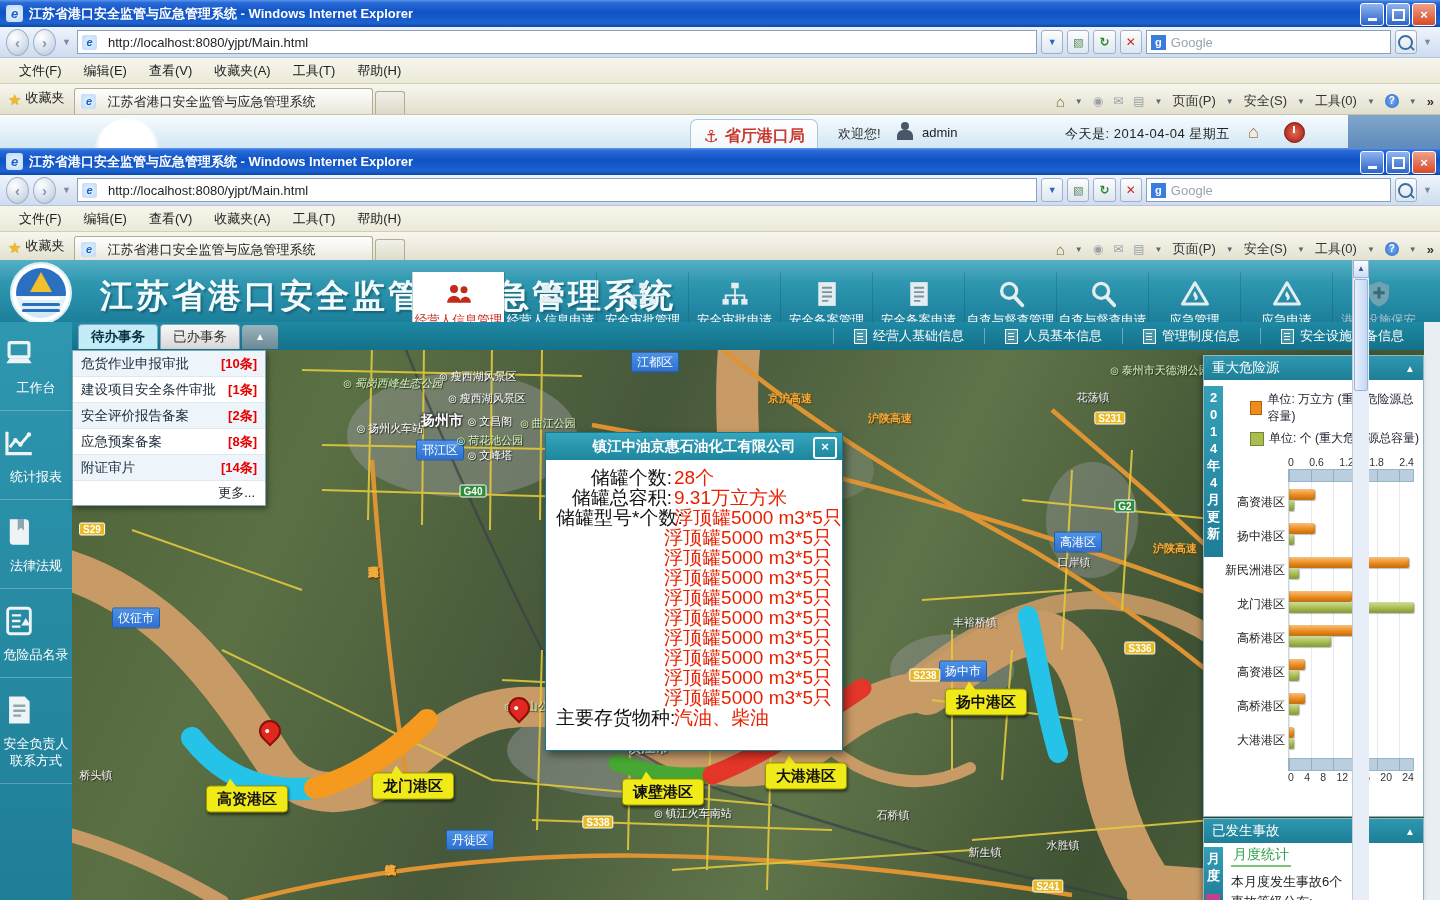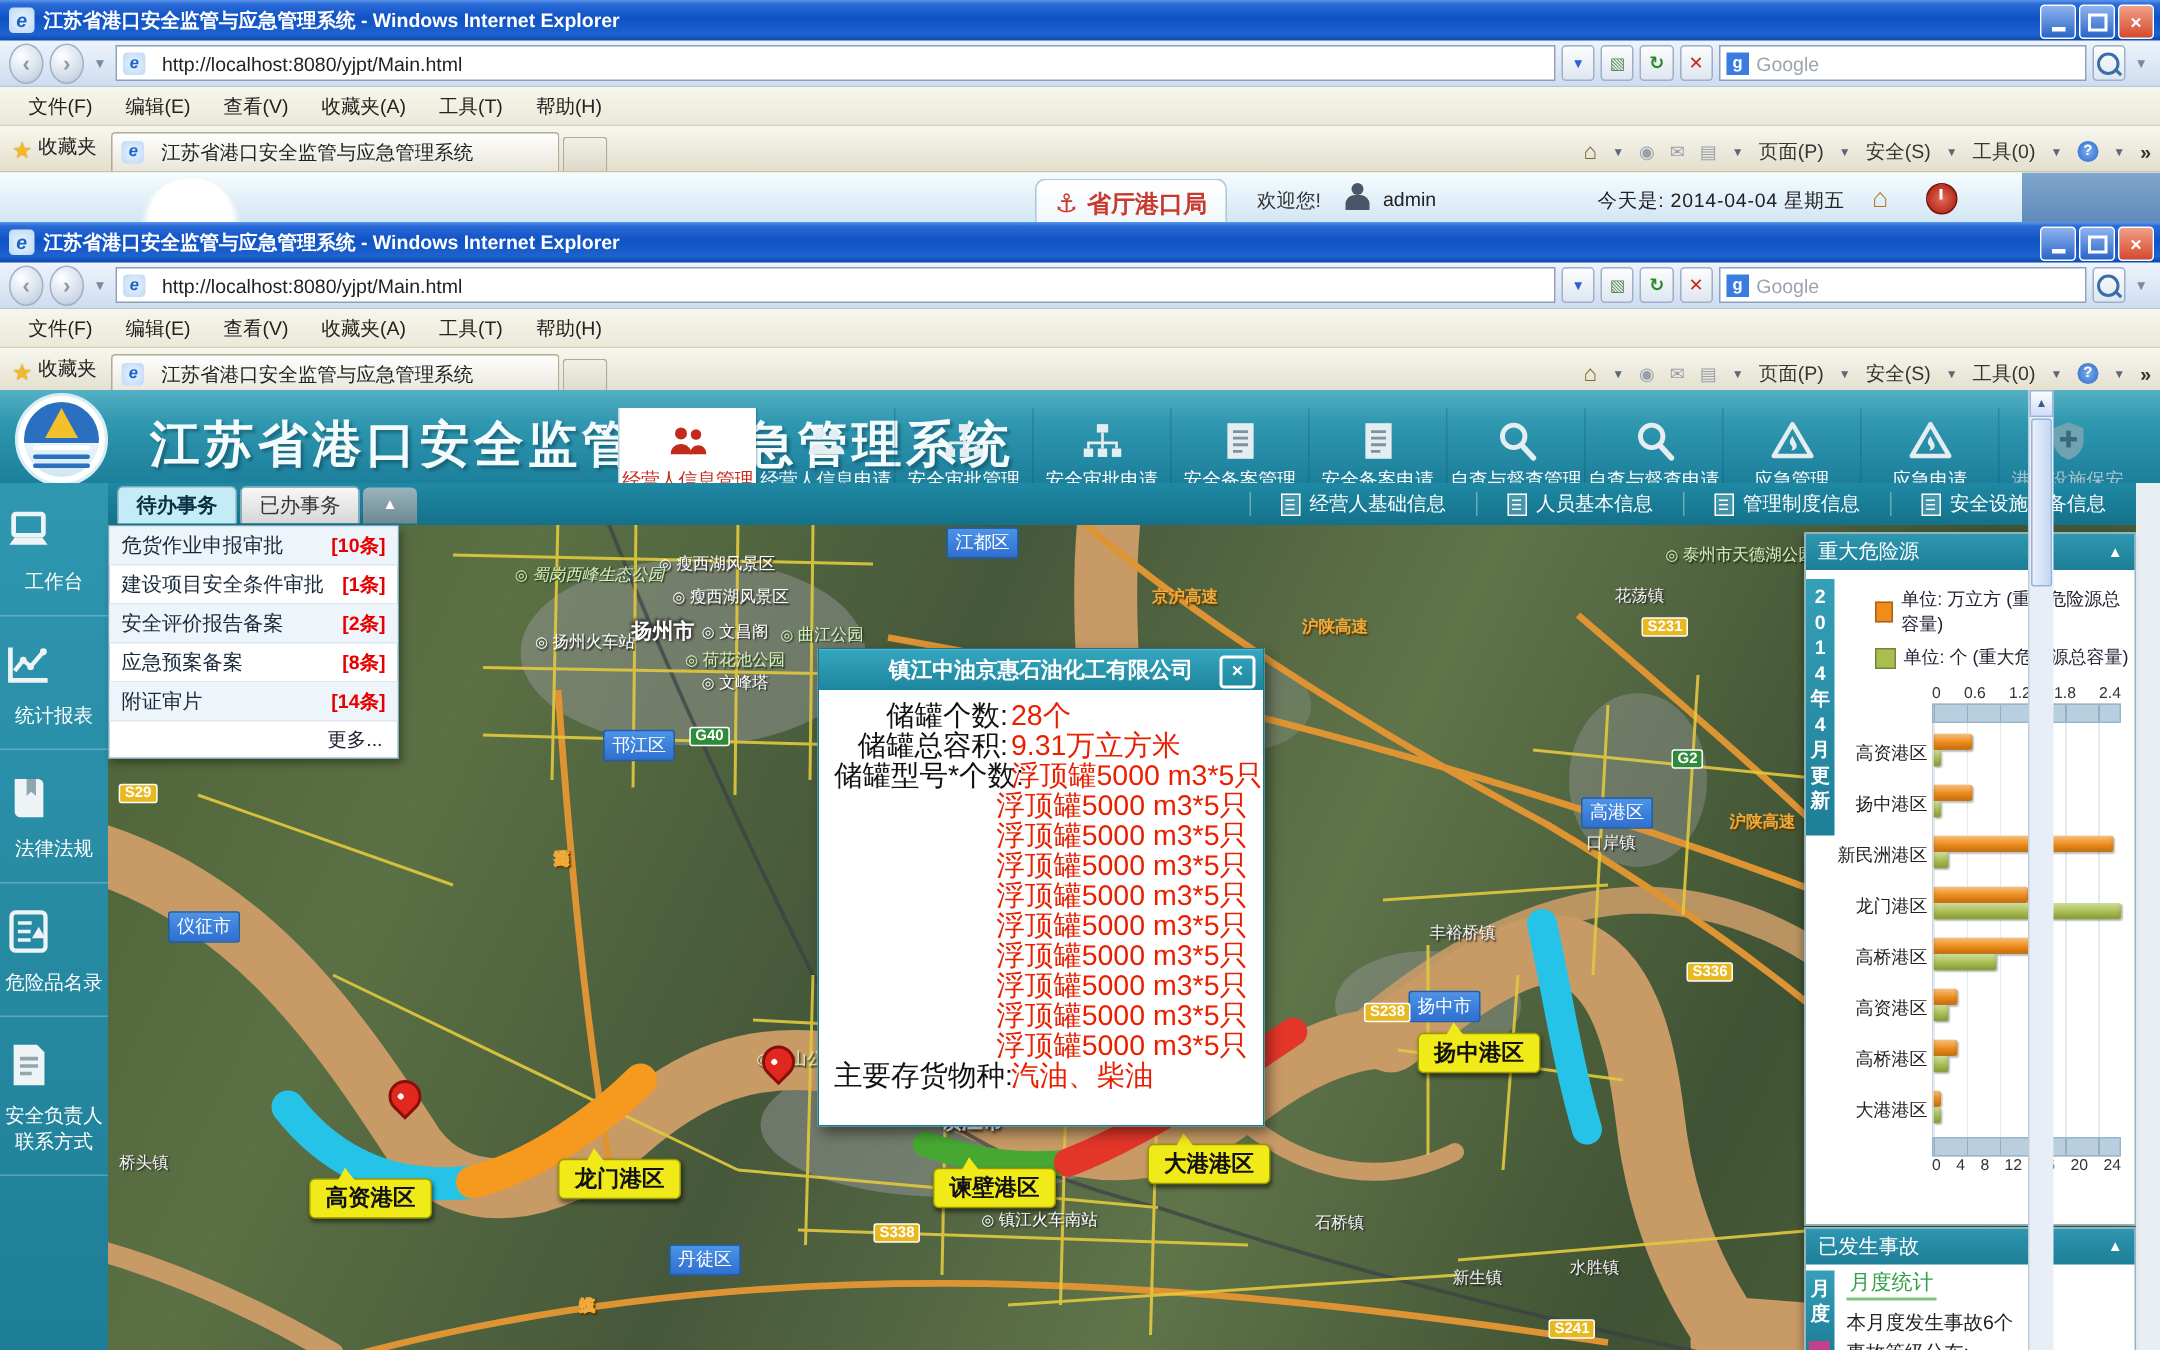--- a/index.html
+++ b/index.html
@@ -567,21 +567,21 @@
         <path d="M 120,388 C 150,426 190,444 243,438" stroke="#25c3e8" stroke-width="22"></path>
         <path d="M 243,438 C 285,428 330,395 355,370" stroke="#f5991f" stroke-width="22"></path>
         <path d="M 545,413 C 580,425 610,428 640,425" stroke="#46a832" stroke-width="17"></path>
         <path d="M 640,425 C 685,408 735,375 790,338" stroke="#e33528" stroke-width="19"></path>
         <path d="M 956,266 C 966,310 972,355 986,403" stroke="#25c3e8" stroke-width="20"></path>
       </g>
     </svg>
     <div id="map-labels">
         <div class="mlabel ml-city" style="left: 370px; top: 71px;">扬州市</div>
         <div class="mlabel ml-city" style="left: 576px; top: 398px;">镇江市</div>
-        <div class="mlabel ml-district" style="left: 354px; top: 100px; margin-top: 47px;">邗江区</div>
+        <div class="mlabel ml-district" style="left: 368px; top: 100px;">邗江区</div>
         <div class="mlabel ml-district" style="left: 583px; top: 12px;">江都区</div>
         <div class="mlabel ml-district" style="left: 685px; top: 383px;">京口区</div>
         <div class="mlabel ml-district" style="left: 398px; top: 490px;">丹徒区</div>
         <div class="mlabel ml-district" style="left: 64px; top: 268px;">仪征市</div>
         <div class="mlabel ml-district" style="left: 891px; top: 321px;">扬中市</div>
         <div class="mlabel ml-district" style="left: 1006px; top: 192px;">高港区</div>
         <div class="mlabel ml-poi" style="left: 318px; top: 78px;">扬州火车站</div>
         <div class="mlabel ml-poi" style="left: 406px; top: 26px;">瘦西湖风景区</div>
         <div class="mlabel ml-poi" style="left: 415px; top: 48px;">瘦西湖风景区</div>
         <div class="mlabel ml-park" style="left: 321px; top: 33px; font-style: italic;">蜀岗西峰生态公园</div>

